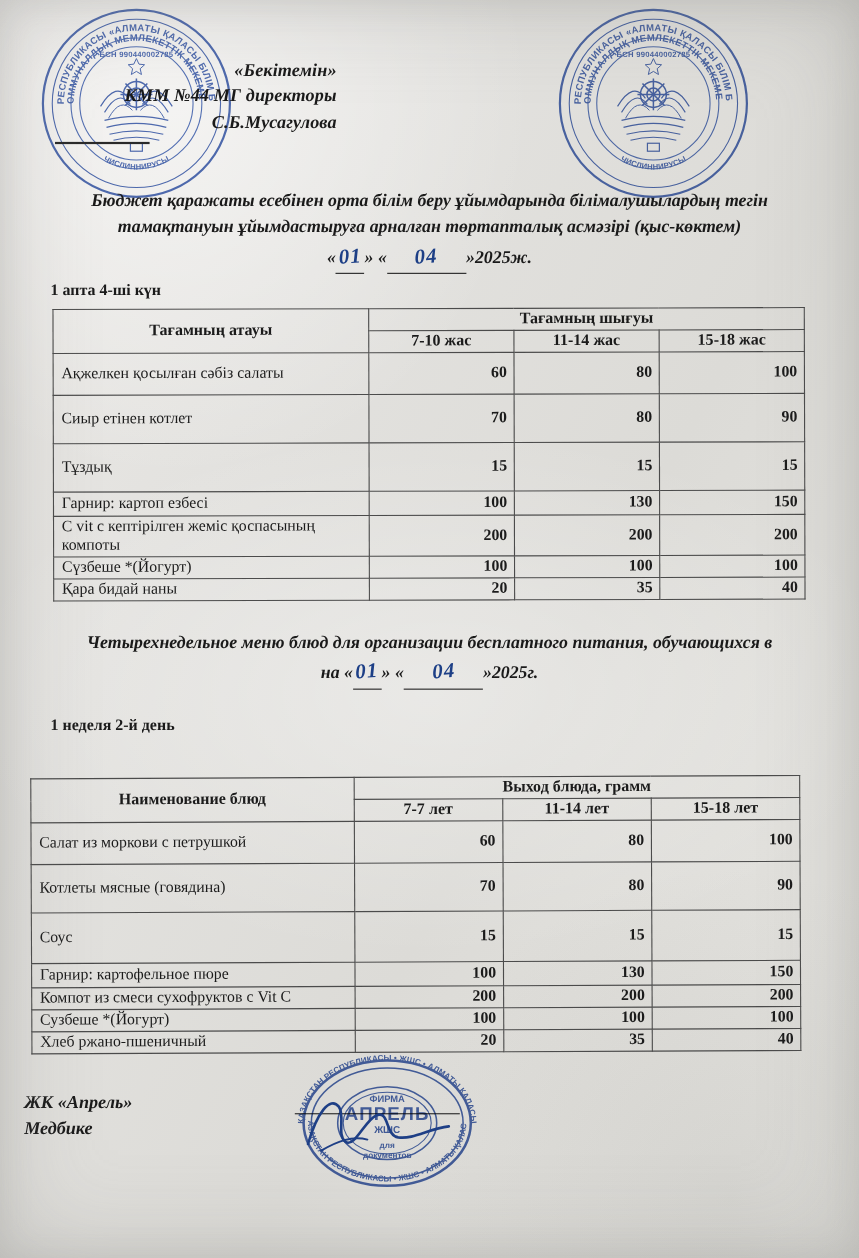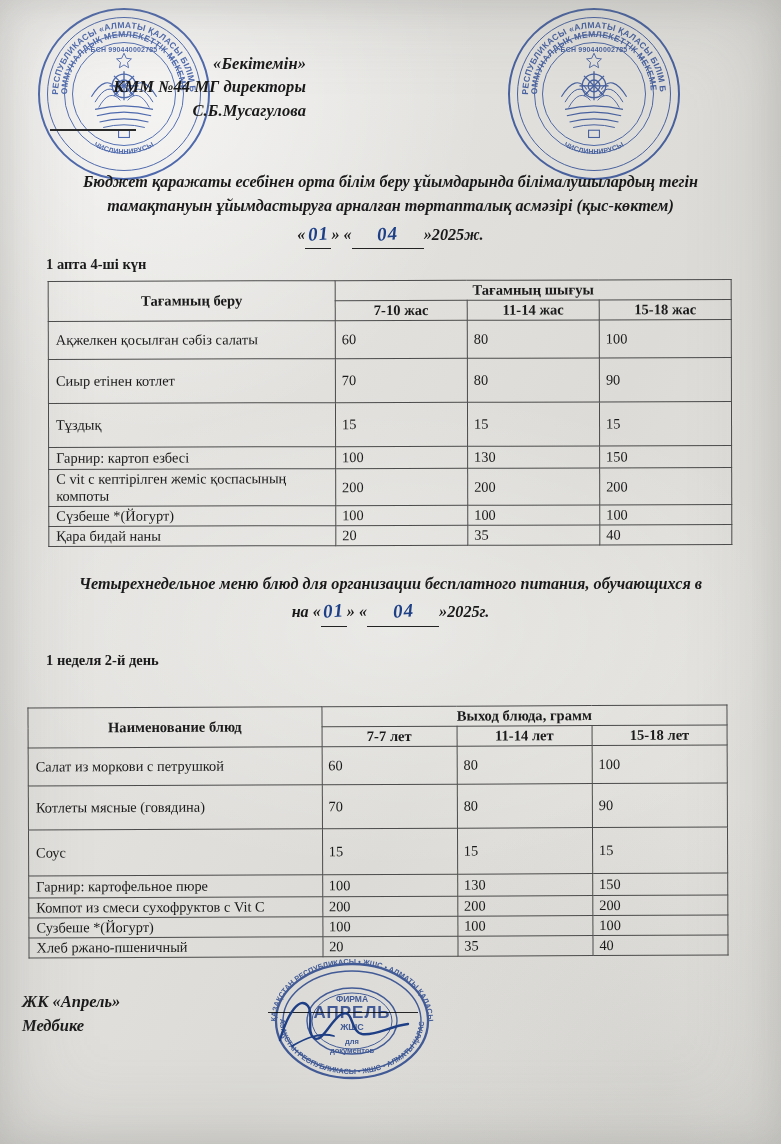--- a/index.html
+++ b/index.html
@@ -141,21 +141,21 @@
     padding:1px 6px;
     background:transparent;
   }
   table.menu th{
     text-align:center;font-weight:bold;font-size:14.6px;
   }
   table.menu td.dish{
     text-align:left;font-weight:normal;padding-left:7px;
   }
   table.menu td.num{
-    text-align:left;font-weight:normal;
+    text-align:right;font-weight:bold;
   }
   .t1{left:48px;top:280px;width:684px;}
   .t2{left:28px;top:706px;width:700px;}
   .c-dish{width:42%;}
   .c-age{width:19.33%;}
 
   
   .t1{transform:rotate(-0.15deg);}
   .t2{transform:rotate(-0.25deg);}
 
@@ -300,21 +300,21 @@
 
   <table class="menu t1">
     <colgroup>
         <col class="c-dish">
         <col class="c-age">
         <col class="c-age">
         <col class="c-age">
       </colgroup>
     <thead>
       <tr>
-        <th rowspan="2">Тағамның беру</th>
+        <th rowspan="2">Тағамның атауы</th>
         <th colspan="3">Тағамның шығуы</th>
       </tr>
       <tr>
         <th>7-10 жас</th>
         <th>11-14 жас</th>
         <th>15-18 жас</th>
       </tr>
     </thead>
     <tbody>
       <tr style="height:38px">

